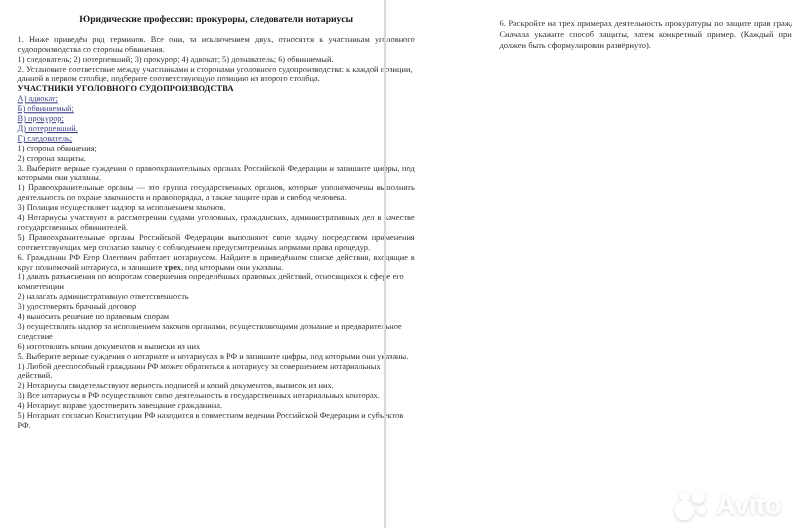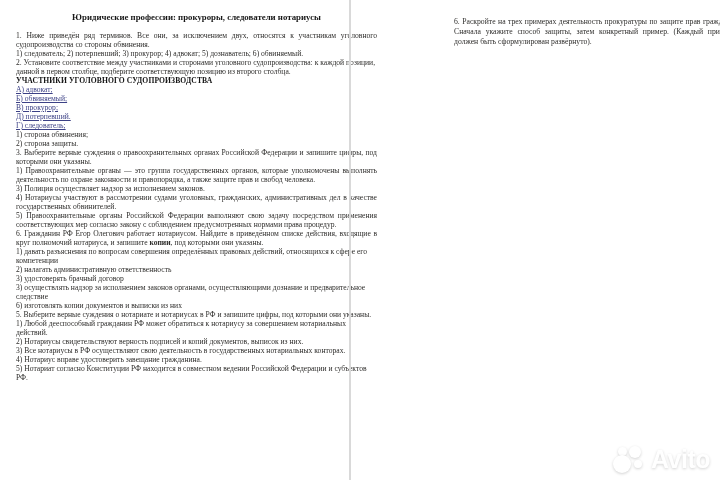--- a/index.html
+++ b/index.html
@@ -79,24 +79,25 @@
     <p class="blue">Г) следователь;</p>
     <p>1) сторона обвинения;</p>
     <p>2) сторона защиты.</p>
 
     <p class="just">3. Выберите верные суждения о правоохранительных органах Российской Федерации и запишите цифры, под которыми они указаны.</p>
     <p class="just">1) Правоохранительные органы — это группа государственных органов, которые уполномочены выполнять деятельность по охране законности и правопорядка, а также защите прав и свобод человека.</p>
     <p>3) Полиция осуществляет надзор за исполнением законов.</p>
     <p class="just">4) Нотариусы участвуют в рассмотрении судами уголовных, гражданских, административных дел в качестве государственных обвинителей.</p>
     <p class="just">5) Правоохранительные органы Российской Федерации выполняют свою задачу посредством применения соответствующих мер согласно закону с соблюдением предусмотренных нормами права процедур.</p>
 
-    <p class="just"><span>6. Гражданин РФ Егор Олегович работает нотариусом. Найдите в приведённом списке действия, входящие в круг полномочий нотариуса, и запишите </span><span class="b">копии</span><span>, под которыми они указаны.</span></p>
+    <p class="just"><span>6. Гражданин РФ Егор Олегович работает нотариусом. Найдите в приведённом списке действия, входящие в круг полномочий нотариуса, и запишите </span><span class="b">трех</span><span>, под которыми они указаны.</span></p>
     <p>1) давать разъяснения по вопросам совершения определённых правовых действий, относящихся к сфере его компетенции</p>
     <p>2) налагать административную ответственность</p>
     <p>3) удостоверять брачный договор</p>
+    <p>4) выносить решение по правовым спорам</p>
     <p>3) осуществлять надзор за исполнением законов органами, осуществляющими дознание и предварительное следствие</p>
     <p>6) изготовлять копии документов и выписки из них</p>
 
     <p>5. Выберите верные суждения о нотариате и нотариусах в РФ и запишите цифры, под которыми они указаны.</p>
     <p>1) Любой дееспособный гражданин РФ может обратиться к нотариусу за совершением нотариальных действий.</p>
     <p>2) Нотариусы свидетельствуют верность подписей и копий документов, выписок из них.</p>
     <p>3) Все нотариусы в РФ осуществляют свою деятельность в государственных нотариальных конторах.</p>
     <p>4) Нотариус вправе удостоверить завещание гражданина.</p>
     <p>5) Нотариат согласно Конституции РФ находится в совместном ведении Российской Федерации и субъектов РФ.</p>
   </div>

